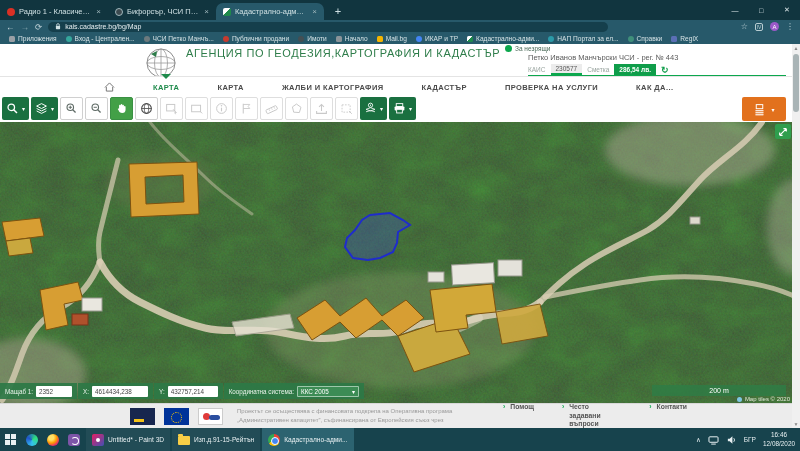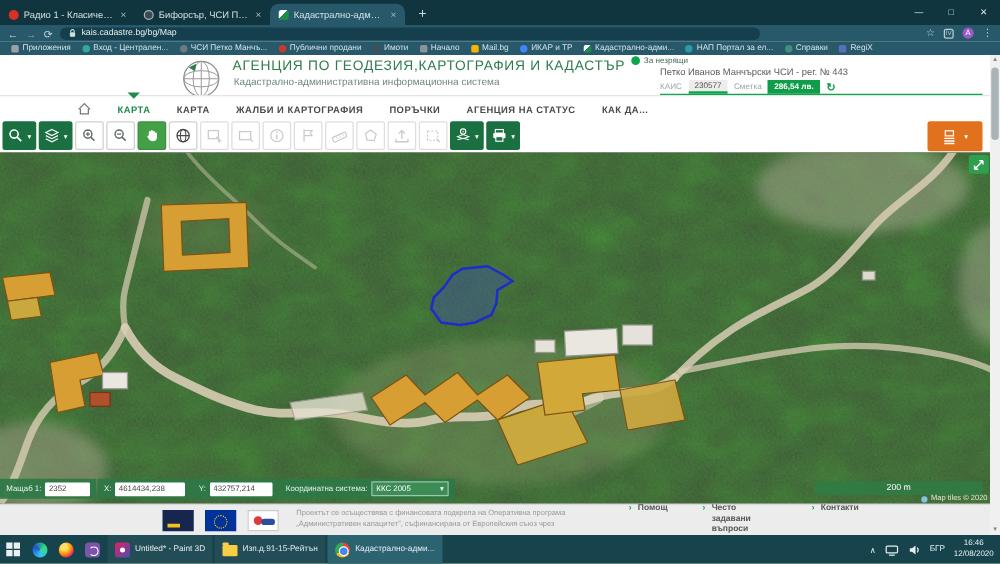--- a/index.html
+++ b/index.html
@@ -33,21 +33,21 @@
 #a11y{position:absolute;left:505px;top:1px;display:flex;gap:3px;align-items:center;font-size:6.5px;color:#4a6a58}
 #a11y .dot{width:7px;height:7px;border-radius:50%;background:#0ca74d}
 #username{position:absolute;left:528px;top:9px;font-size:7.5px;color:#5a5a5a}
 #kaisrow{position:absolute;left:528px;top:20px;display:flex;align-items:center;gap:5px;font-size:6.5px;color:#9aa5a0}
 .numbox{background:#ececec;border-bottom:2px solid #0ca74d;padding:1px 5px;color:#555}
 .balance{background:#0f9d4a;color:#fff;font-weight:bold;padding:2px 5px}
 .refresh{color:#0f9d4a;font-size:9px;font-weight:bold}
 #progress{position:absolute;left:528px;top:31px;width:258px;height:3px;background:#0ca74d}
 #userlinks{position:absolute;left:556px;top:37px;display:flex;gap:16px;font-size:7.5px;font-weight:bold;color:#44504a}
 .gchev{color:#0ca74d;font-weight:bold;margin-right:2px}
-#nav{position:absolute;top:32px;left:0;width:792px;height:21px;border-top:1px solid #e4e4e4;display:flex;align-items:center;gap:21px;padding-left:62px;font-size:7.5px;font-weight:bold;color:#4a4a4a;letter-spacing:.4px;background:#fff}
+#nav{position:absolute;top:32px;left:0;width:792px;height:21px;border-top:1px solid #e4e4e4;display:flex;align-items:center;gap:38px;padding-left:104px;font-size:7.5px;font-weight:bold;color:#4a4a4a;letter-spacing:.4px;background:#fff}
 .nav-item{position:relative;white-space:nowrap}
 .nav-item.active{color:#1e8a4b}
 .nav-item.active::before{content:"";position:absolute;top:-9px;left:50%;transform:translateX(-50%);border:5px solid transparent;border-top-color:#1e8a4b}
 
 #toolbar{position:absolute;top:53px;left:2px;display:flex;gap:2px;align-items:center;z-index:4}
 .tbtn{width:23px;height:23px;border:1px solid #d0d0d0;background:#fff;border-radius:2px;display:flex;align-items:center;justify-content:center;color:#5f6b66}
 .tbtn.disabled{color:#c9c9c9;border-color:#dedede}
 .tbtn.activeTool{background:#43a047;border-color:#3a9043;color:#fff}
 .tgrp{height:23px;background:#1a7040;border-radius:2px;color:#fff;display:flex;align-items:center;padding:0 4px;gap:3px}
 .chev{font-size:6px}
@@ -203,21 +203,20 @@
 
   <svg class="ic" style="position:absolute;left:141px;top:2px" width="40" height="34" viewBox="0 0 40 34">
     <circle cx="20" cy="17" r="14" fill="none" stroke="#8b8b8b" stroke-width="1"></circle>
     <ellipse cx="20" cy="17" rx="6.5" ry="14" fill="none" stroke="#9a9a9a" stroke-width=".8"></ellipse>
     <ellipse cx="20" cy="17" rx="14" ry="6.5" fill="none" stroke="#9a9a9a" stroke-width=".8"></ellipse>
     <line x1="6" y1="17" x2="34" y2="17" stroke="#9a9a9a" stroke-width=".8"></line>
     <line x1="20" y1="3" x2="20" y2="31" stroke="#9a9a9a" stroke-width=".8"></line>
     <path d="M10 8 L16 5 L15 11 Z" fill="#2e7d4a"></path>
   </svg>
   <div id="pgtitle">АГЕНЦИЯ ПО ГЕОДЕЗИЯ,КАРТОГРАФИЯ И КАДАСТЪР</div>
-  <div id="pgsub">Кадастрално-административна информационна система</div>
 
   <div id="a11y">
     <span class="dot"></span>
     <span>За незрящи</span>
   </div>
   <div id="username">Петко Иванов Манчърски ЧСИ - рег. № 443</div>
   <div id="kaisrow">
     <span>КАИС</span>
     <span class="numbox">230577</span>
     <span>Сметка</span>
@@ -230,22 +229,22 @@
     <span><span class="gchev">›</span><span>Изход</span></span>
   </div>
 
   <div id="nav">
     <svg class="ic" width="11" height="10" viewBox="0 0 12 11">
         <path d="M1 6 L6 1 L11 6 M2.5 5.5 V10 H9.5 V5.5" fill="none" stroke="#777" stroke-width="1.1"></path>
       </svg>
     <span class="nav-item active">КАРТА</span>
     <span class="nav-item">КАРТА</span>
     <span class="nav-item">ЖАЛБИ И КАРТОГРАФИЯ</span>
-    <span class="nav-item">ПОРЪЧКИ</span>
-    <span class="nav-item">АГЕНЦИЯ НА СТАТУС</span>
+    <span class="nav-item">КАДАСТЪР</span>
+    <span class="nav-item">ПРОВЕРКА НА УСЛУГИ</span>
     <span class="nav-item">КАК ДА...</span>
   </div>
 
   <div id="toolbar">
     <div class="tgrp">
       <svg class="ic" width="13" height="13" viewBox="0 0 16 16">
           <circle cx="6.5" cy="6.5" r="4" fill="none" stroke="#fff" stroke-width="1.6"></circle>
           <line x1="9.5" y1="9.5" x2="13.5" y2="13.5" stroke="#fff" stroke-width="1.8"></line>
         </svg>
       <span class="chev">▾</span>

